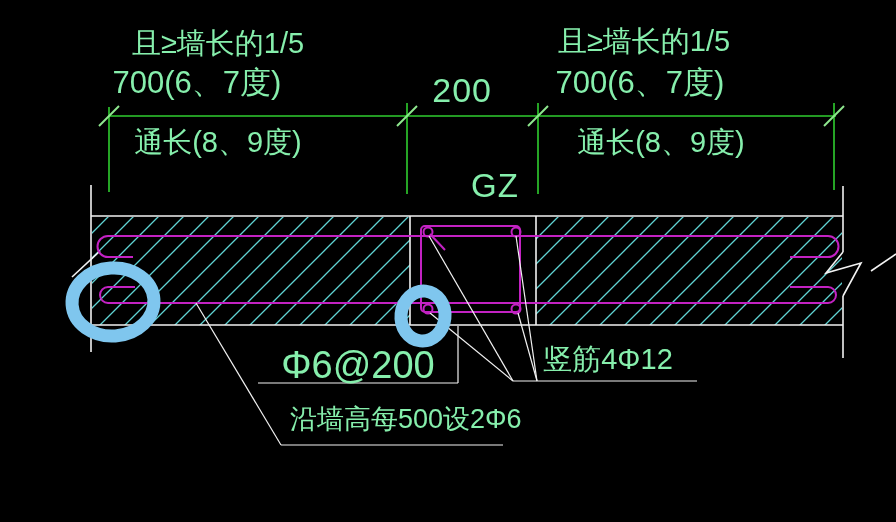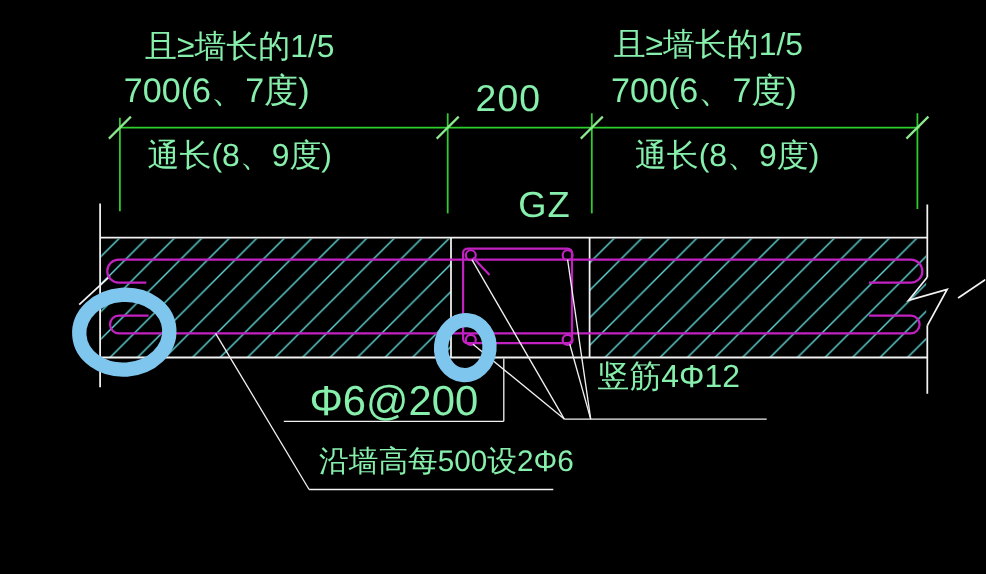--- a/index.html
+++ b/index.html
@@ -93,16 +93,16 @@
   <div class="txt cjk" style="left:128px;top:127px;width:180px;">通长(8、9度)</div>
 
   <div class="txt num" style="left:412px;top:73px;width:80px;text-align:right;">200</div>
 
   <div class="txt cjk" style="left:554px;top:26px;width:180px;">且≥墙长的1/5</div>
   <div class="txt cjk" style="left:550px;top:67px;width:180px;font-size:31px;">700(6、7度)</div>
   <div class="txt cjk" style="left:571px;top:127px;width:180px;">通长(8、9度)</div>
 
   <div class="txt num" style="left:440px;top:169px;width:54px;font-size:33px;margin-left:28px;">GZ</div>
   <div class="txt" style="left:268px;top:346px;width:180px;font-size:38px;">Φ6@200</div>
-  <div class="txt" style="left:528px;top:328px;width:160px;font-size:29px;">竖筋4Φ12</div>
+  <div class="txt" style="left:528px;top:344px;width:160px;font-size:29px;">竖筋4Φ12</div>
   <div class="txt" style="left:290px;top:405px;width:226px;font-size:27px;">沿墙高每500设2Φ6</div>
 
 </div>
 
 </body></html>

